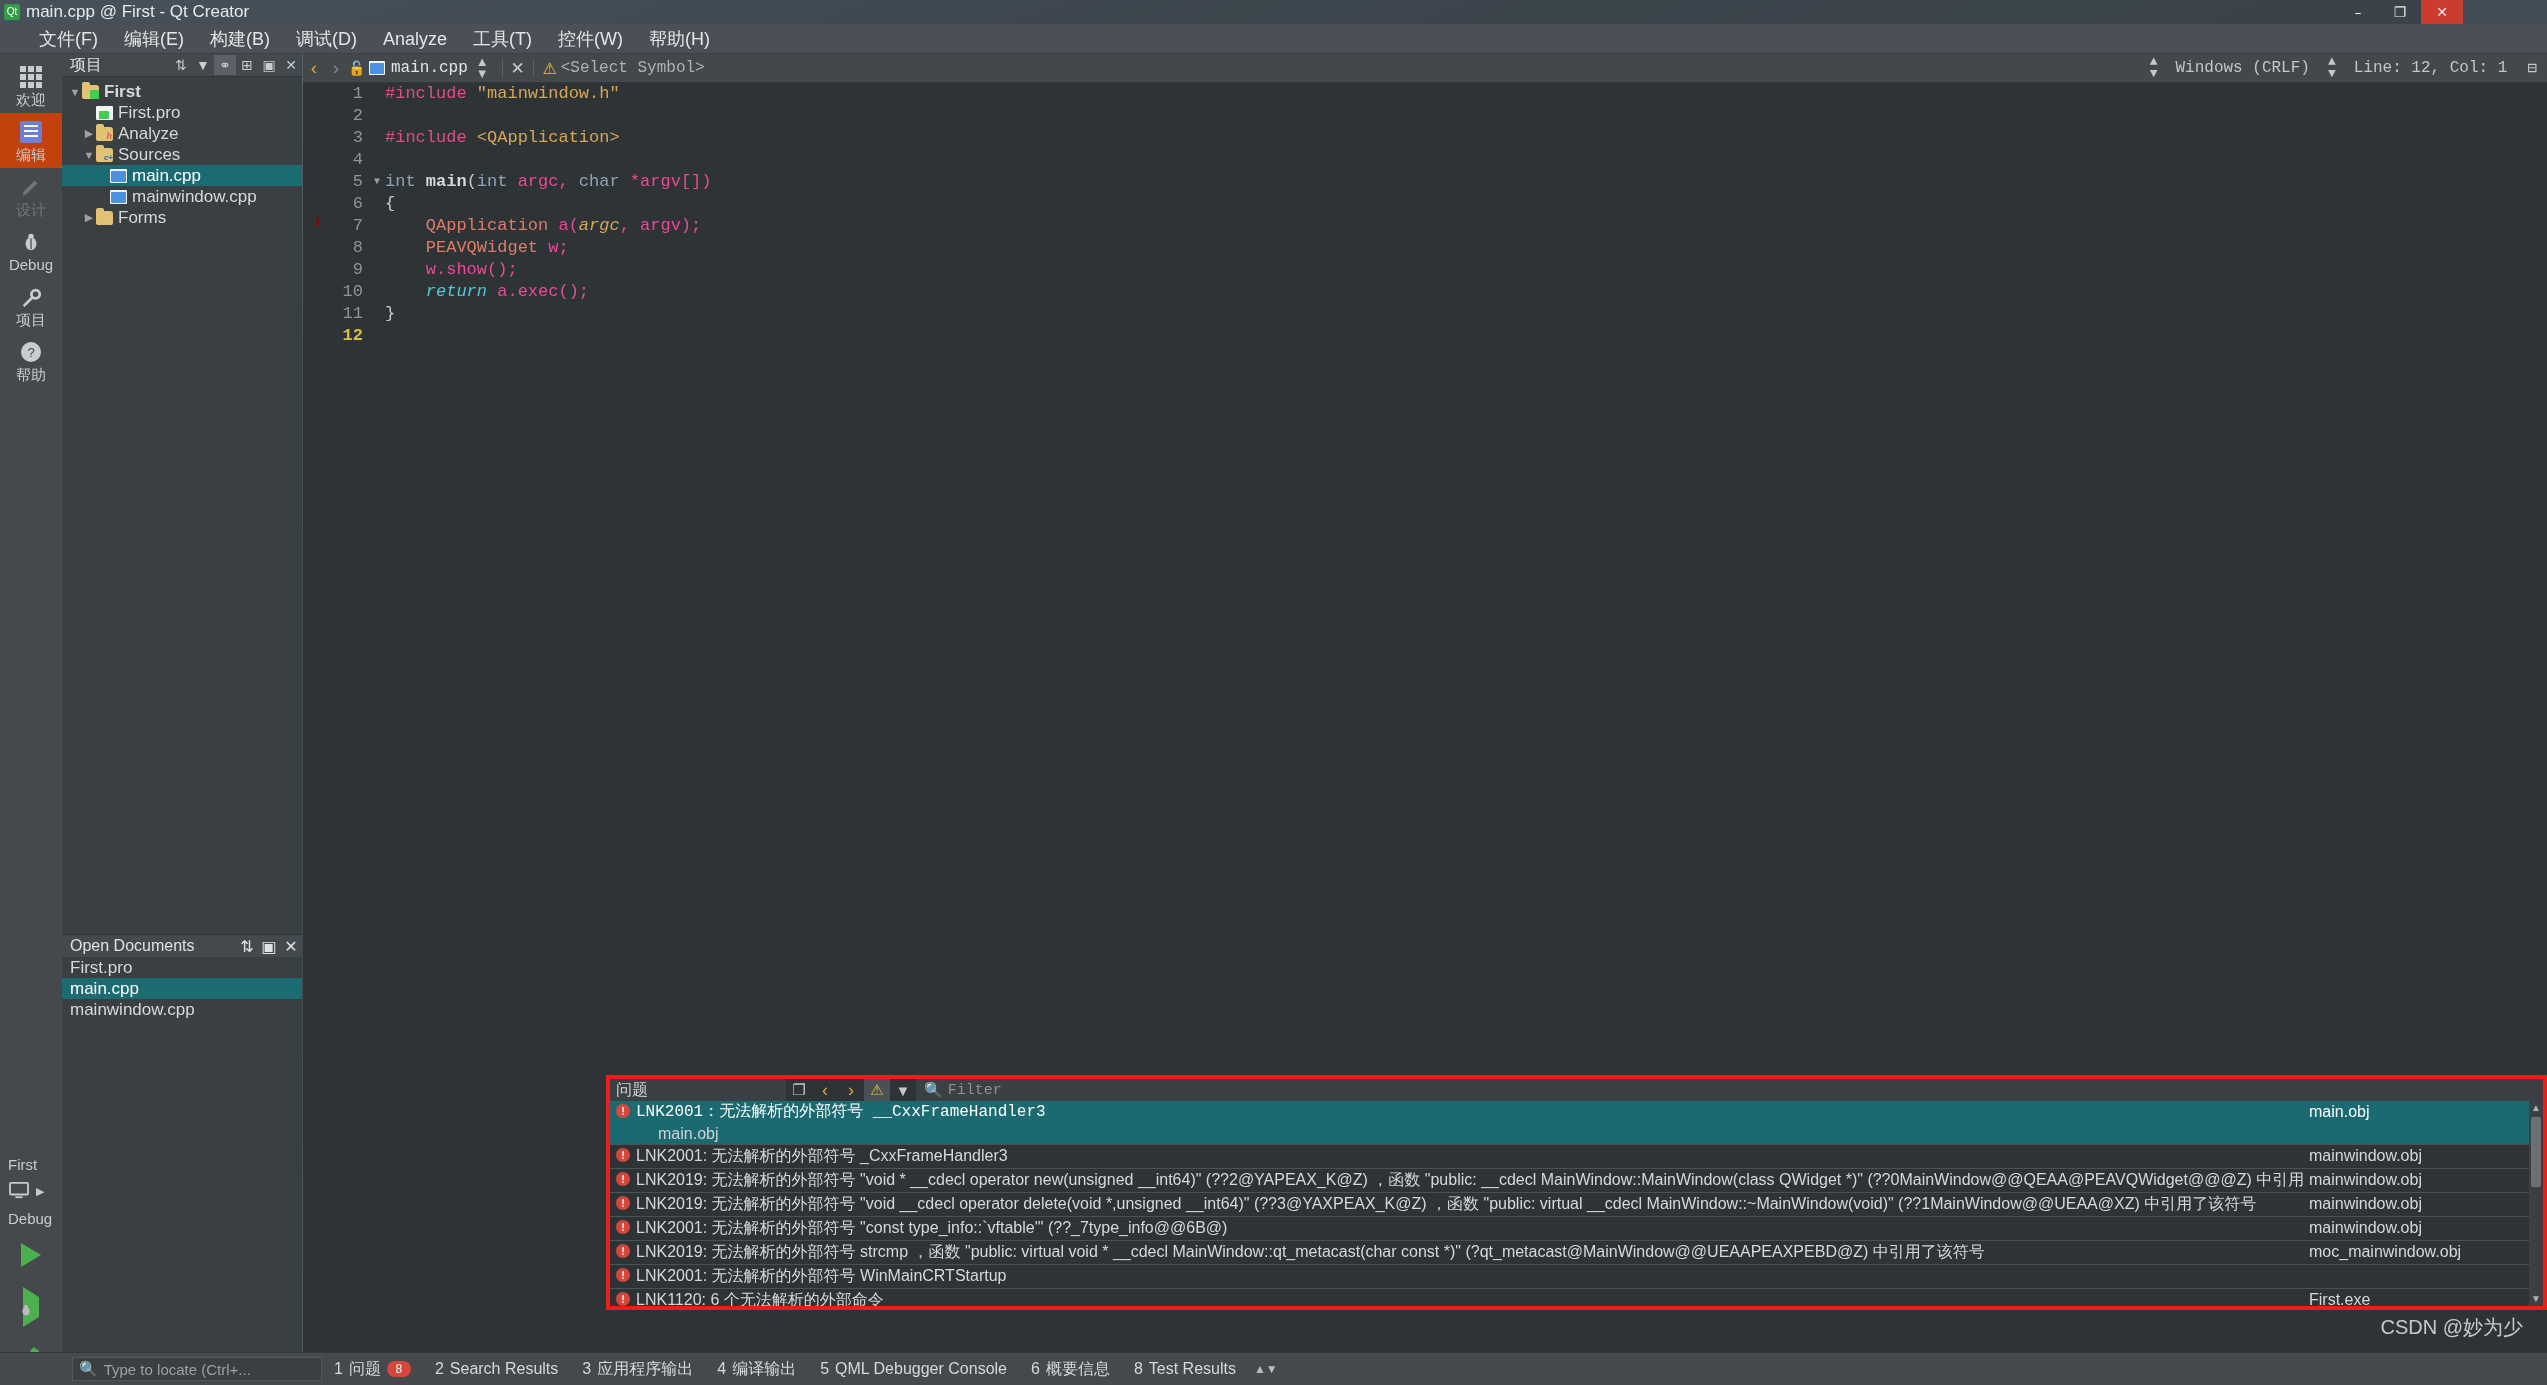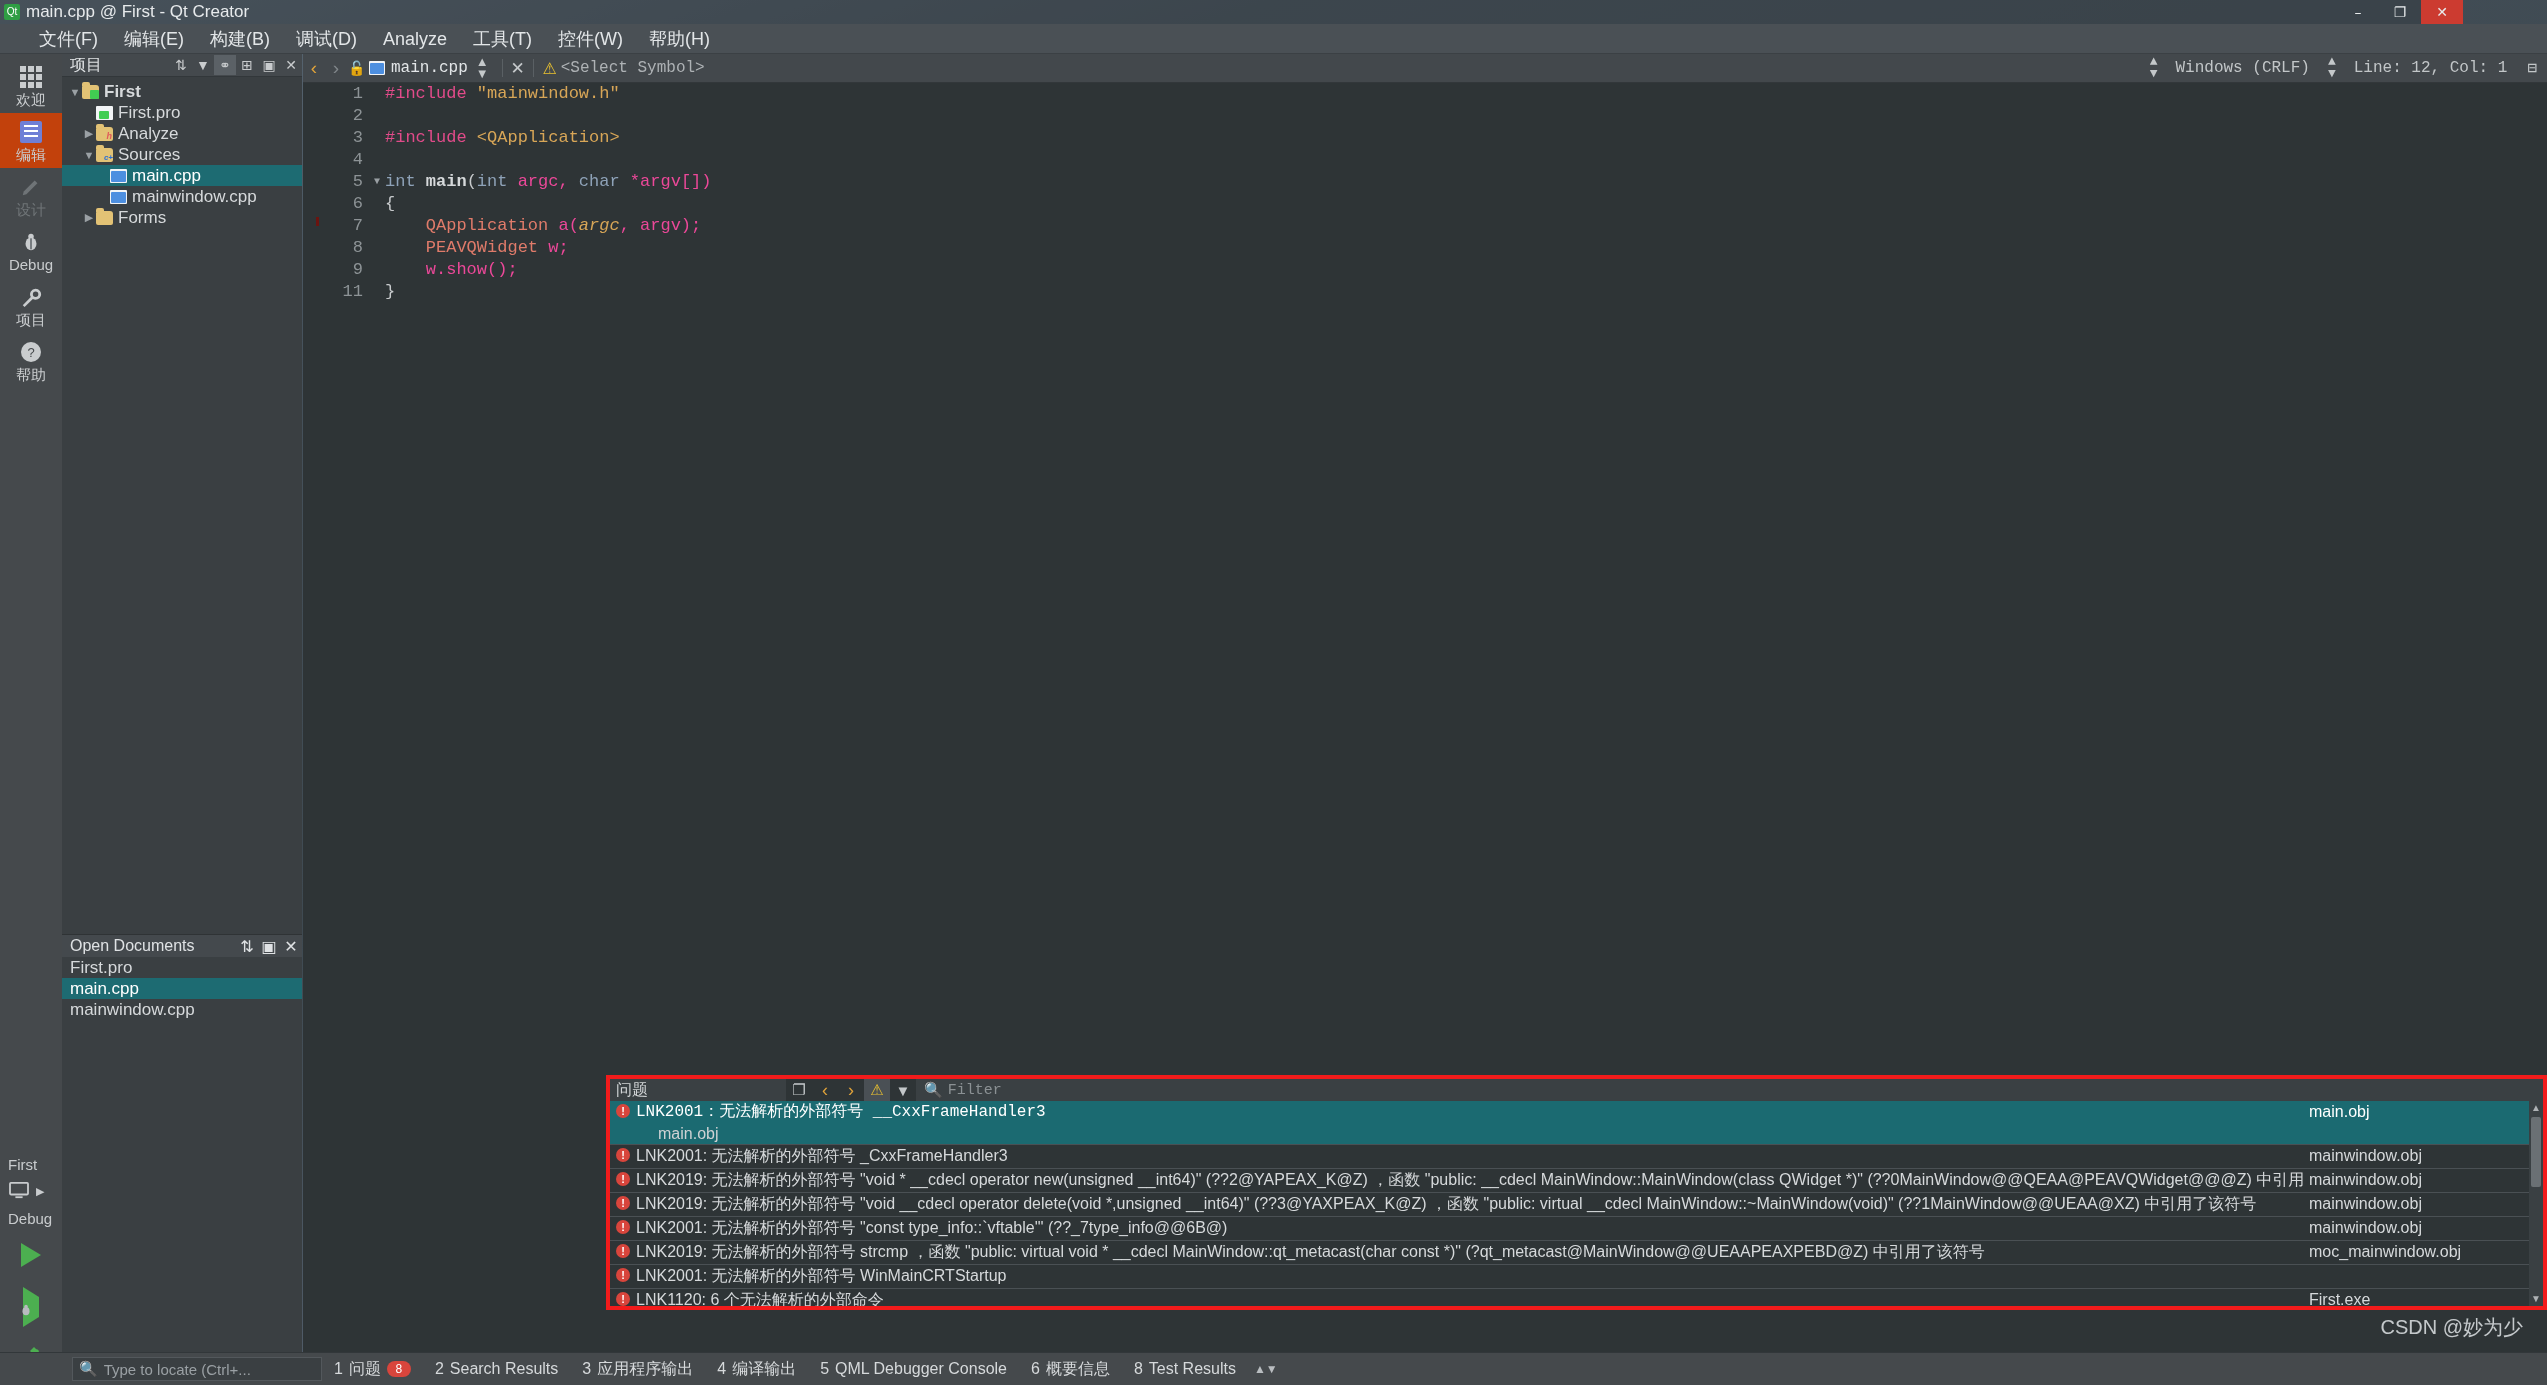--- a/index.html
+++ b/index.html
@@ -448,23 +448,32 @@
         <span class="gutter">8</span>
         <span class="foldcol"></span>
         <span class="ctext"><span class="k-id">    </span><span class="k-cls">PEAVQWidget</span><span class="k-id"> w;</span></span>
       </div>
       <div class="codeline">
         <span class="gutter">9</span>
         <span class="foldcol"></span>
         <span class="ctext"><span class="k-id">    w.show();</span></span>
       </div>
       <div class="codeline">
+        <span class="gutter">10</span>
+        <span class="foldcol"></span>
+        <span class="ctext"><span class="k-id">    </span><span class="k-kw">return</span><span class="k-id"> a.exec();</span></span>
+      </div>
+      <div class="codeline">
         <span class="gutter">11</span>
         <span class="foldcol"></span>
         <span class="ctext"><span class="k-op">}</span></span>
+      </div>
+      <div class="codeline">
+        <span class="gutter cur">12</span>
+        <span class="foldcol"></span>
       </div>
     </div>
 
     <div id="issues">
       <div id="issueshdr">
         <span class="ttl">问题</span>
         <span class="tb">❐</span>
         <span class="tb gold">‹</span>
         <span class="tb gold">›</span>
         <span class="tb warn">⚠</span>

